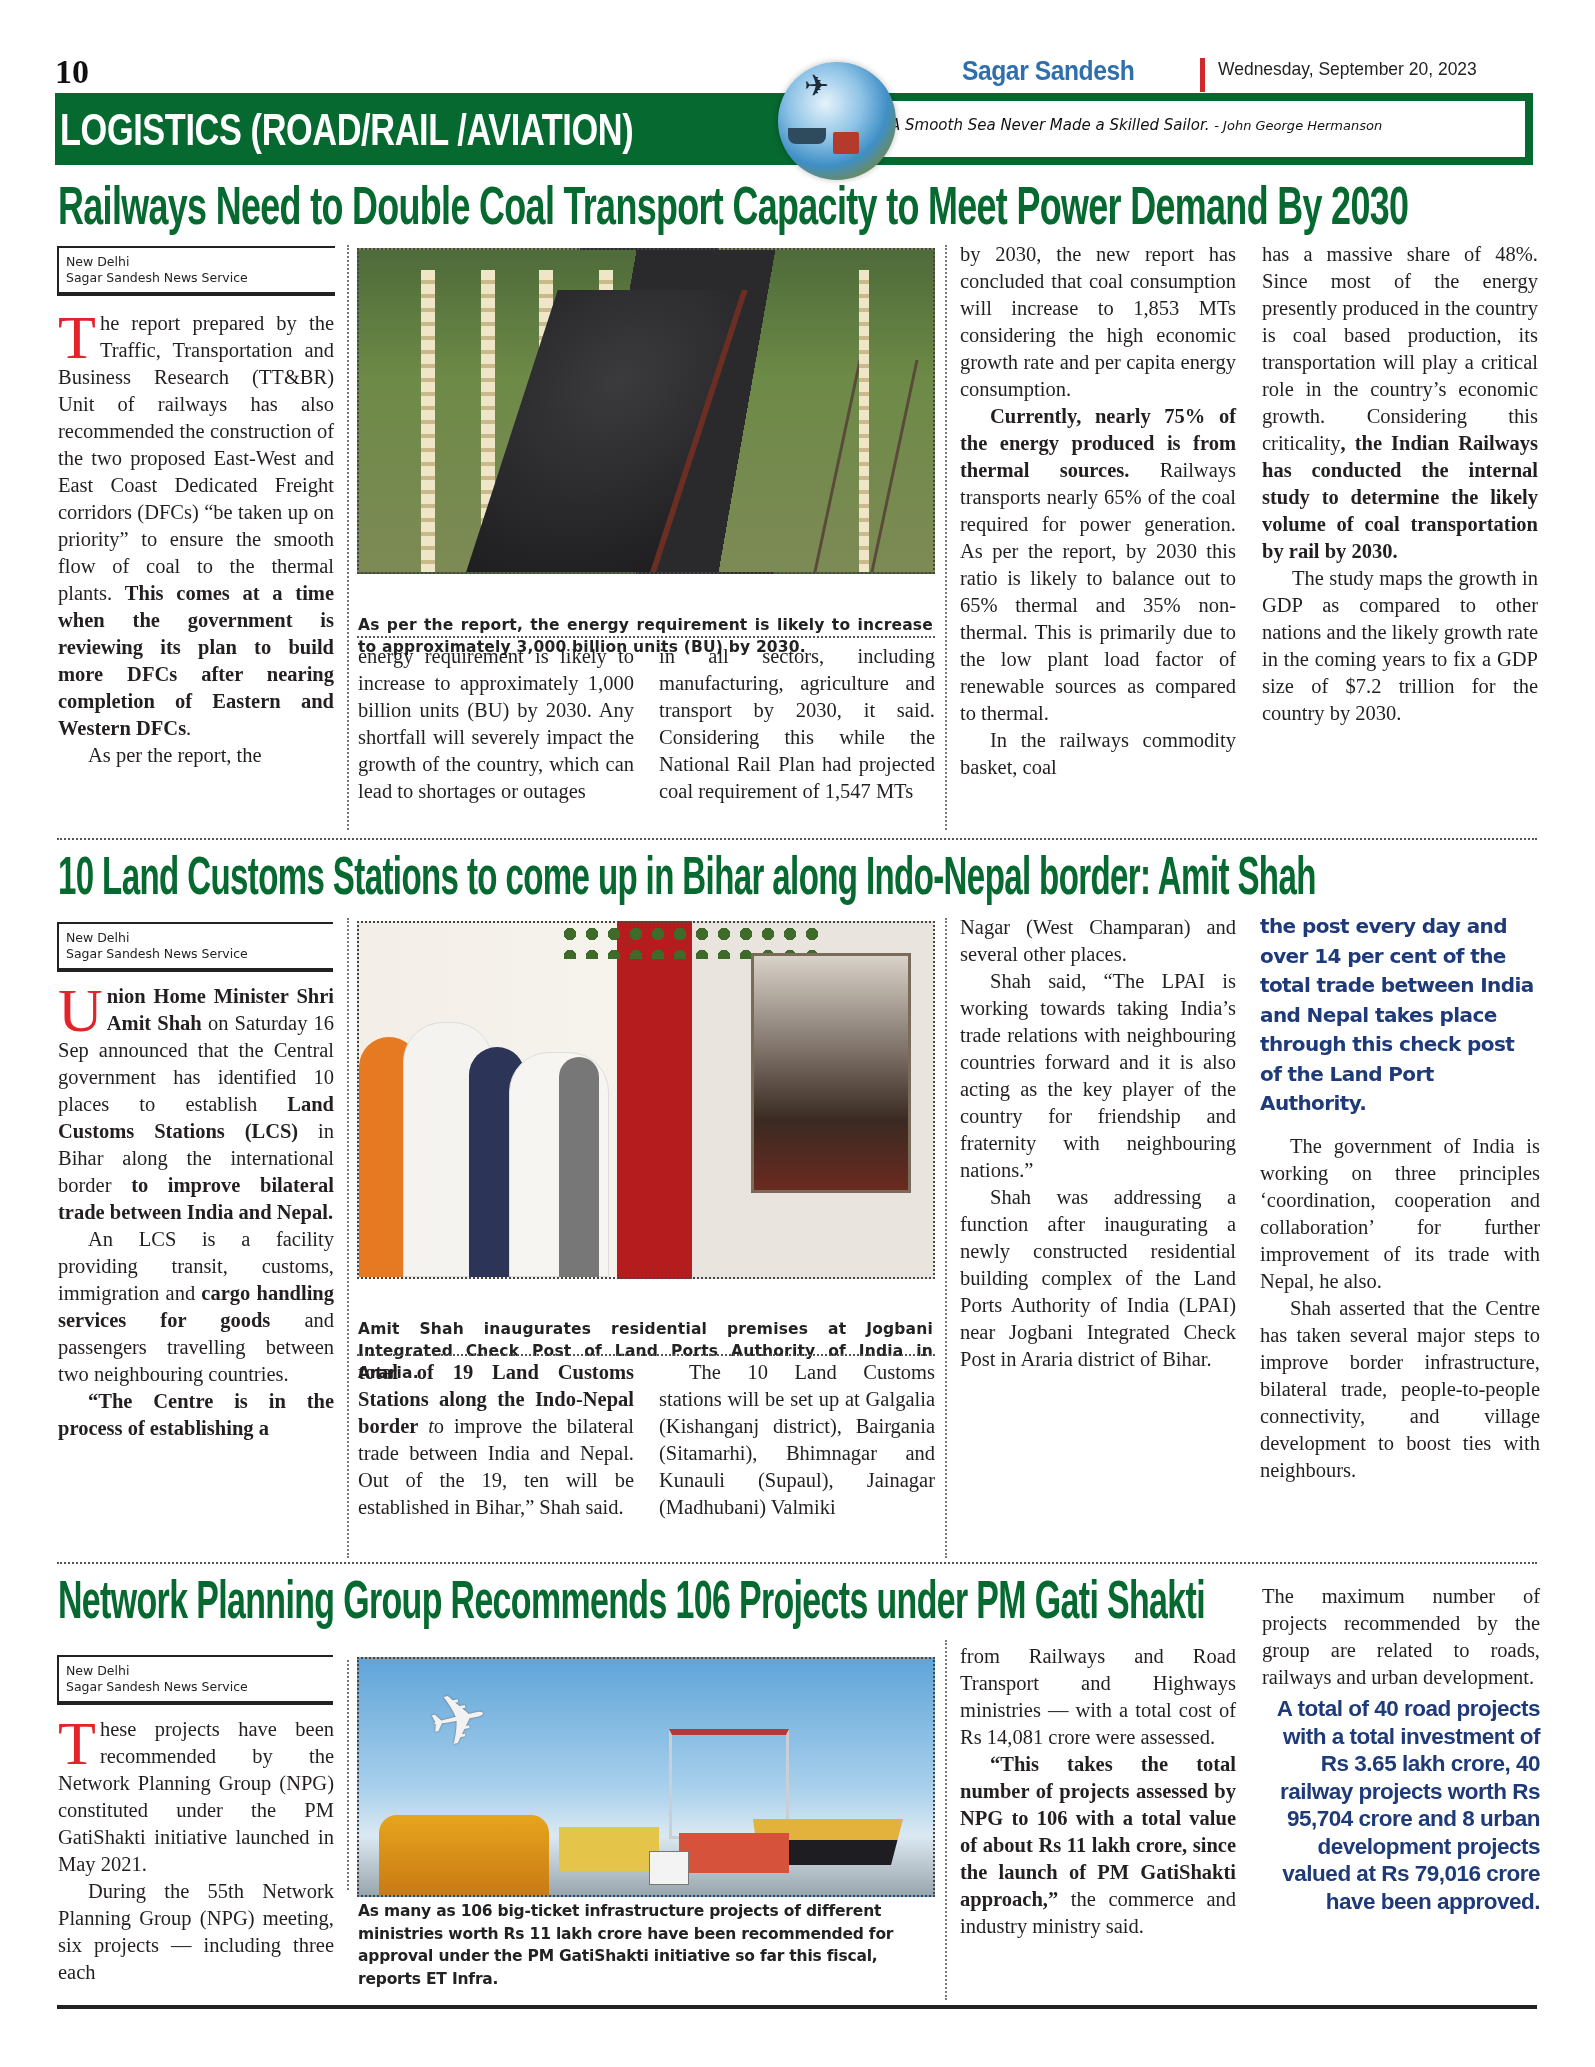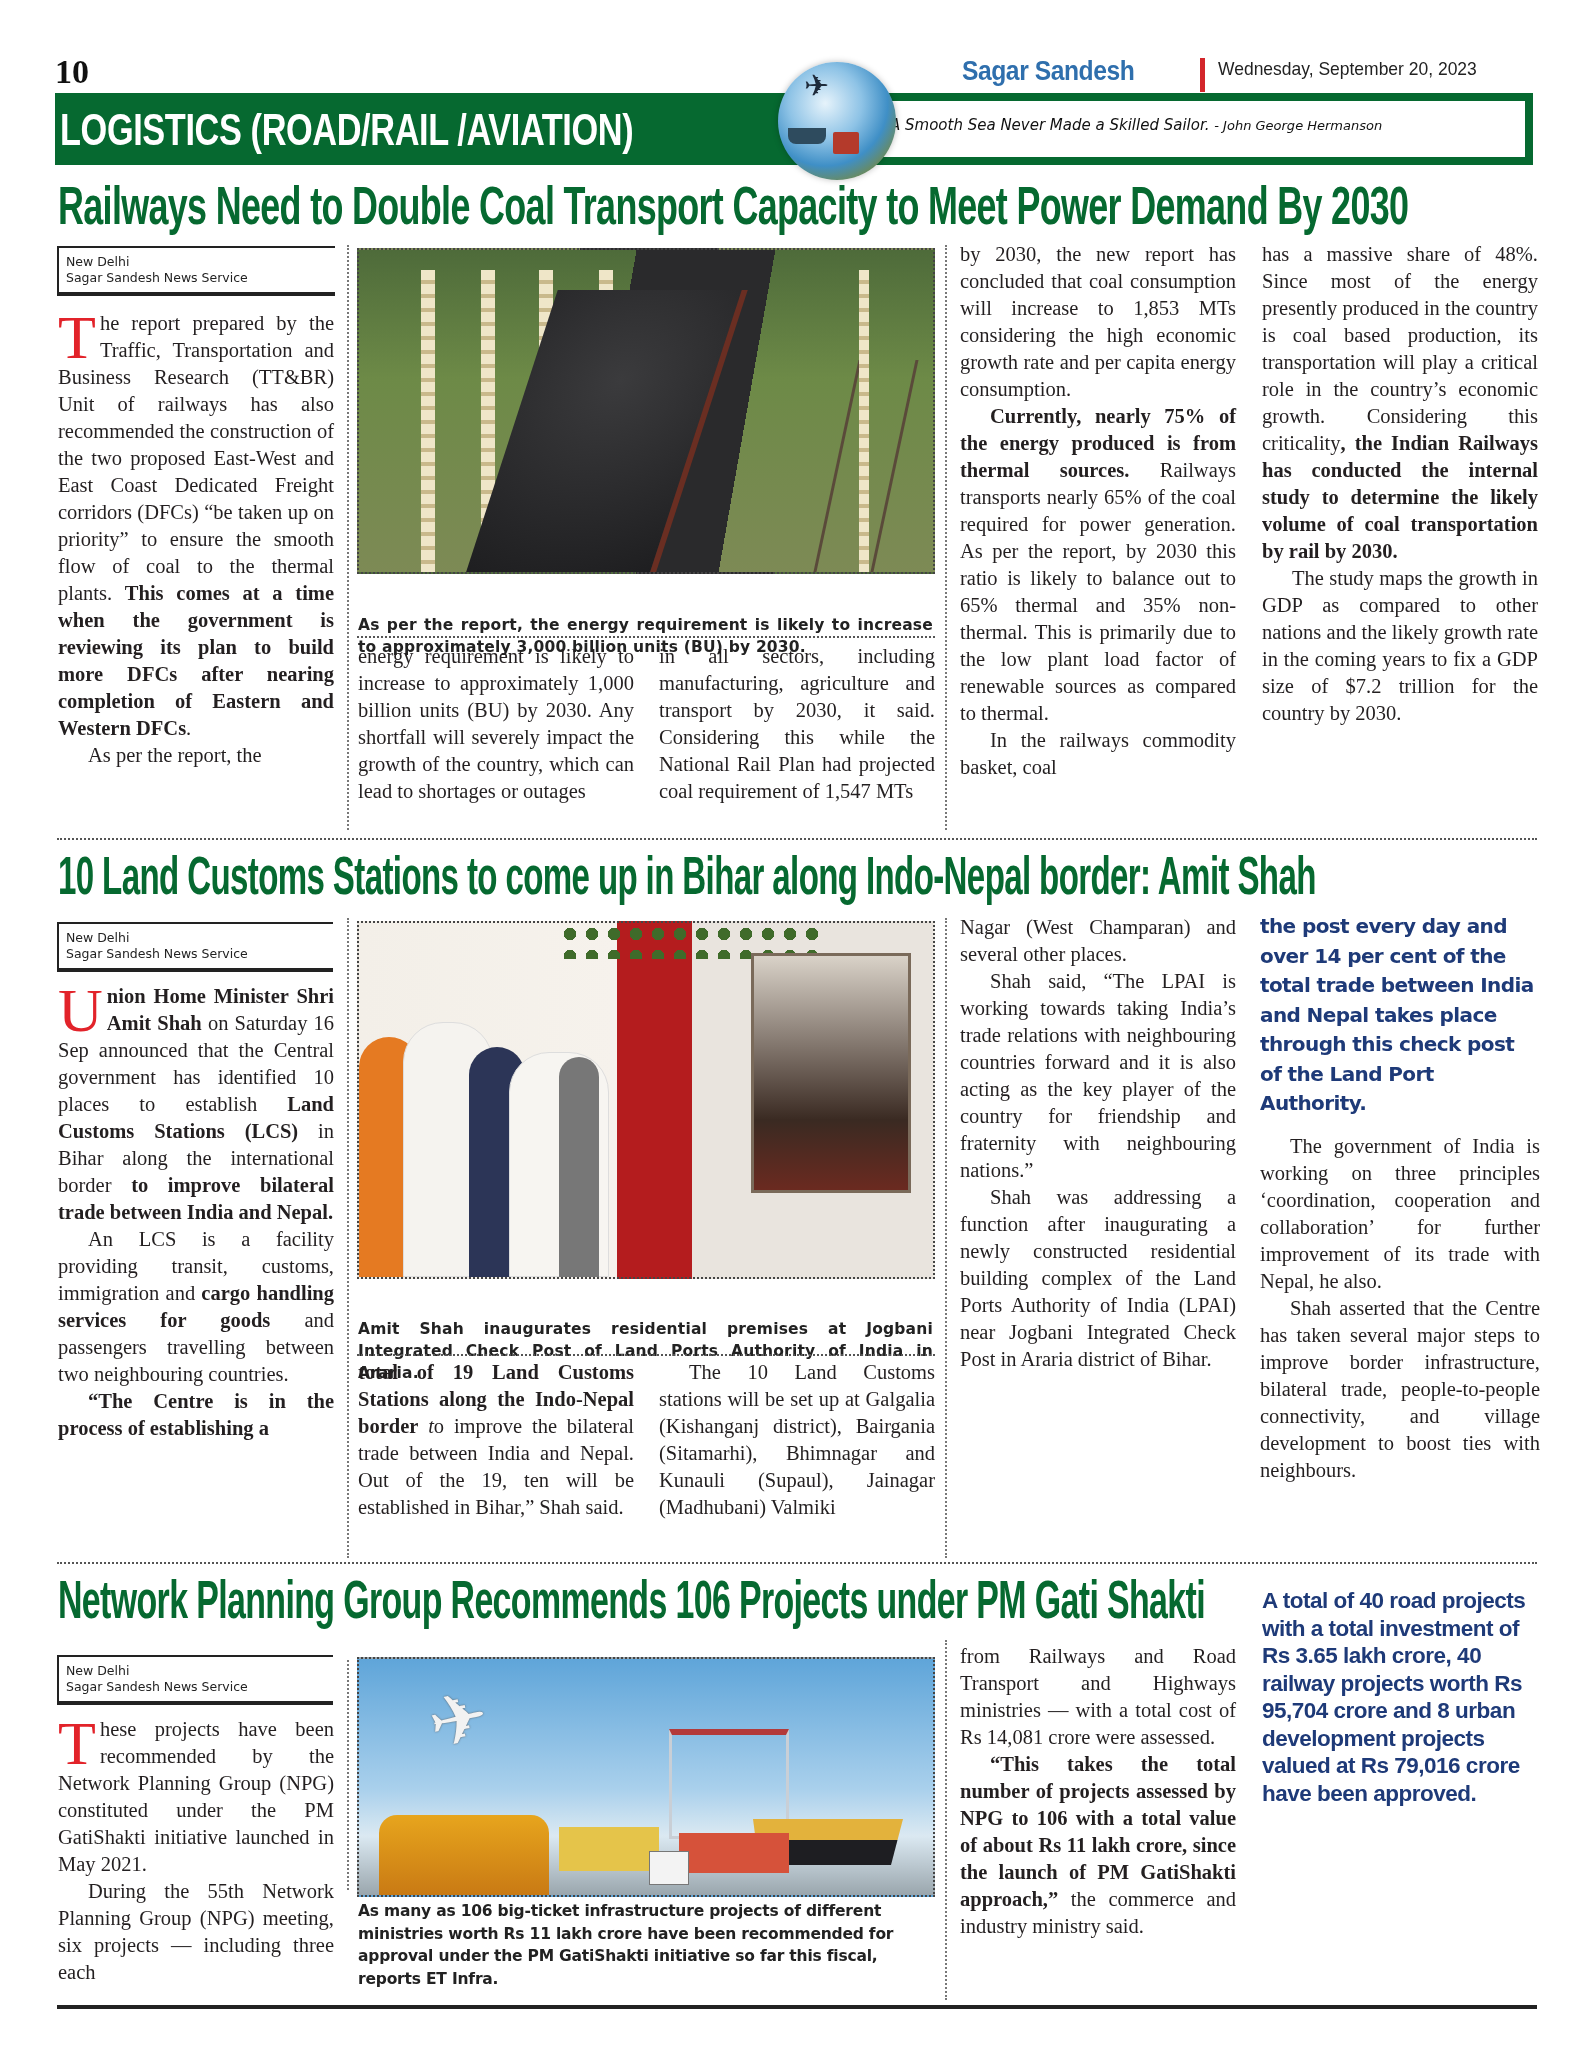--- a/index.html
+++ b/index.html
@@ -36,21 +36,21 @@
   
   .dateline { width: 278px; height: 50px; border: 2px solid #222; border-left-width: 2px; border-right: none; border-top: 2px solid #222; border-bottom: 4px solid #222; padding: 6px 0 0 7px; font-family: "DejaVu Sans", sans-serif; font-size: 12.5px; line-height: 16px; color: #222; }
 
   
   .col { font-size: 20.5px; line-height: 27px; text-align: justify; text-align-last: left; hyphens: none; color: #231f20; }
   .col p { text-indent: 30px; }
   .col p.noindent { text-indent: 0; }
   .col b { font-weight: bold; }
   .dropcap { float: left; font-size: 62px; line-height: 50px; color: #e2232a; margin: 2px 4px -4px 0; font-family: "Liberation Serif", serif; }
   .blue-pull { font-family: "DejaVu Sans", sans-serif; font-weight: bold; color: #1e3a78; font-size: 20px; line-height: 29.5px; letter-spacing: -0.6px; }
-  .blue-pull2 { font-family: "Liberation Sans", sans-serif; font-weight: bold; color: #1e3a78; font-size: 22.5px; line-height: 27.5px; letter-spacing: -0.5px; transform-origin: left top; }
+  .blue-pull2 { font-family: "Liberation Sans", sans-serif; font-weight: bold; color: #1e3a78; font-size: 22.5px; line-height: 27.5px; letter-spacing: -0.5px; transform-origin: left top; text-align: right; }
 
   .caption { font-family: "DejaVu Sans", sans-serif; font-weight: bold; font-size: 15.5px; line-height: 22px; color: #222; text-align: justify; letter-spacing: 0.2px; margin-top: 36px; }
   .caption3 { font-family: "DejaVu Sans", sans-serif; font-size: 15.5px; line-height: 22.5px; color: #222; font-weight: bold; letter-spacing: -0.2px; }
 
   .dot-h { height: 0; border-top: 2px dotted #555; }
   .dot-v { width: 0; border-left: 2px dotted #777; }
   .rule { height: 4px; background: #222; }
 
   
   .photo { border: 2px dotted #444; overflow: hidden; }
@@ -219,16 +219,19 @@
 <div class="abs caption3" style="left:358px; top:1900px; width:578px;">As many as 106 big-ticket infrastructure projects of different ministries worth Rs 11 lakh crore have been recommended for approval under the PM GatiShakti initiative so far this fiscal, reports ET Infra.</div>
 
 <div class="abs dot-v" style="left:945px; top:1640px; height:360px;"></div>
 
 <div class="abs col" style="left:960px; top:1643px; width:276px;">
   <p class="noindent">from Railways and Road Transport and Highways ministries — with a total cost of Rs 14,081 crore were assessed.</p>
   <p><b>“This takes the total number of projects assessed by NPG to 106 with a total value of about Rs 11 lakh crore, since the launch of PM GatiShakti approach,”</b><span> the commerce and industry ministry said.</span></p>
 </div>
 
 <div class="abs" style="left:1262px; top:1583px; width:278px;">
+  <div class="col">
+    <p class="noindent">The maximum number of projects recommended by the group are related to roads, railways and urban development.</p>
+  </div>
   <div class="blue-pull2" style="margin-top:4px;">A total of 40 road projects with a total investment of Rs 3.65 lakh crore, 40 railway projects worth Rs 95,704 crore and 8 urban development projects valued at Rs 79,016 crore have been approved.</div>
 </div>
 
 <div class="abs rule" style="left:57px; top:2005px; width:1480px;"></div>
 
 </body></html>

